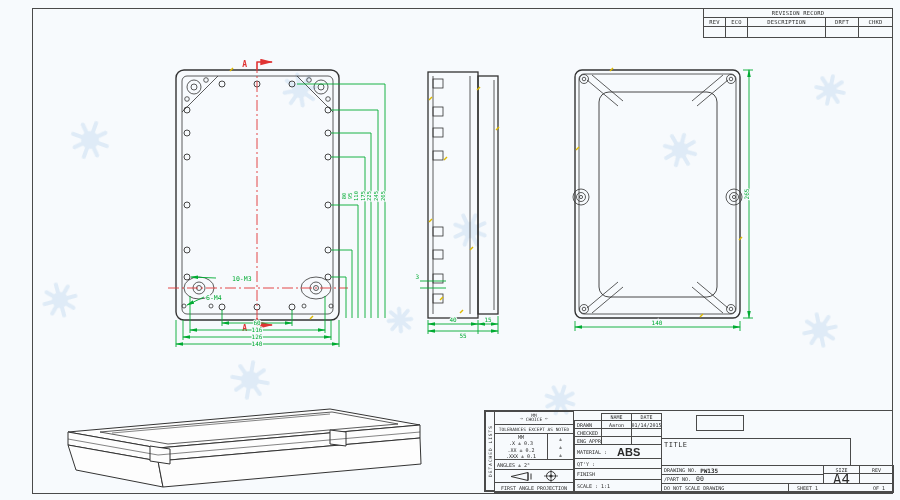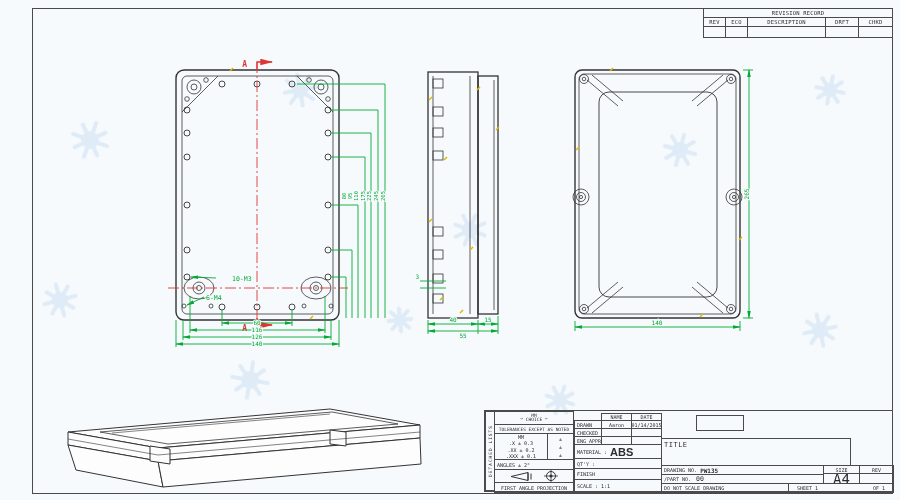--- a/index.html
+++ b/index.html
@@ -365,21 +365,21 @@
     <div class="cell ctr" style="left:146px;top:9px;width:31px;height:9px;">01/14/2015</div>
 
     <div class="cell" style="left:89px;top:17px;width:28px;height:9px;">CHECKED</div>
     <div class="cell" style="left:116px;top:17px;width:31px;height:9px;"></div>
     <div class="cell" style="left:146px;top:17px;width:31px;height:9px;"></div>
 
     <div class="cell" style="left:89px;top:25px;width:28px;height:9px;">ENG APPR</div>
     <div class="cell" style="left:116px;top:25px;width:31px;height:9px;"></div>
     <div class="cell" style="left:146px;top:25px;width:31px;height:9px;"></div>
 
-    <div class="cell" style="left:89px;top:33px;width:88px;height:15px;gap:3px;">
+    <div class="cell" style="left:89px;top:33px;width:88px;height:15px;gap:10px;">
       <span>MATERIAL :</span>
       <span class="big">ABS</span>
     </div>
     <div class="cell" style="left:89px;top:47px;width:88px;height:11px;">QT'Y :</div>
     <div class="cell" style="left:89px;top:57px;width:88px;height:12px;">FINISH</div>
     <div class="cell" style="left:89px;top:68px;width:88px;height:14px;">SCALE : 1:1</div>
 
     <div class="cell" style="left:211px;top:4px;width:48px;height:16px;"></div>
     <div class="cell" style="left:176px;top:27px;width:190px;height:28px;align-items:flex-start;padding-top:2px;font-size:7px;letter-spacing:.5px;">TITLE</div>
 

